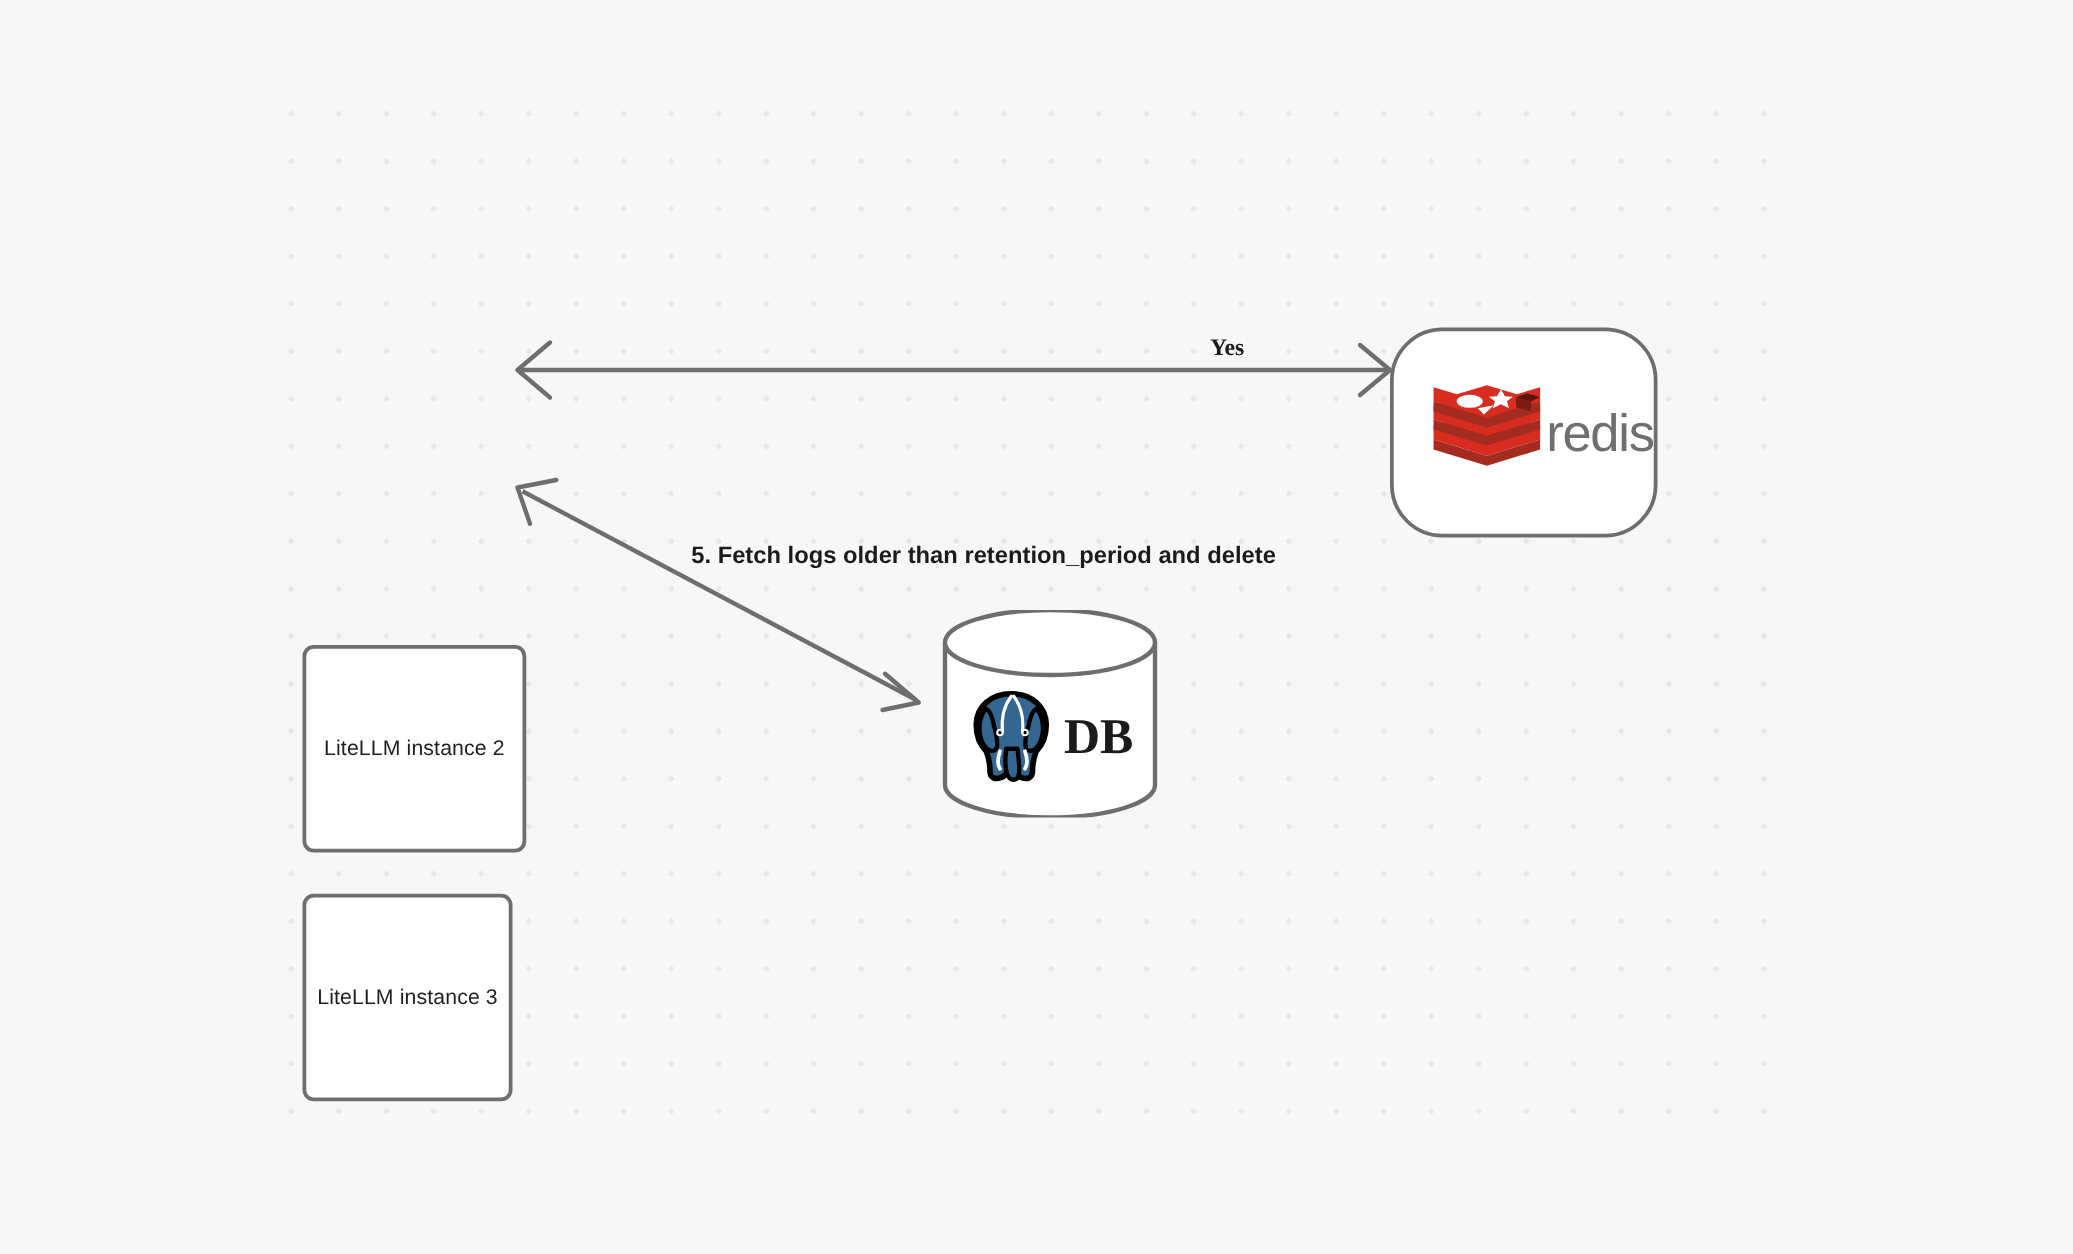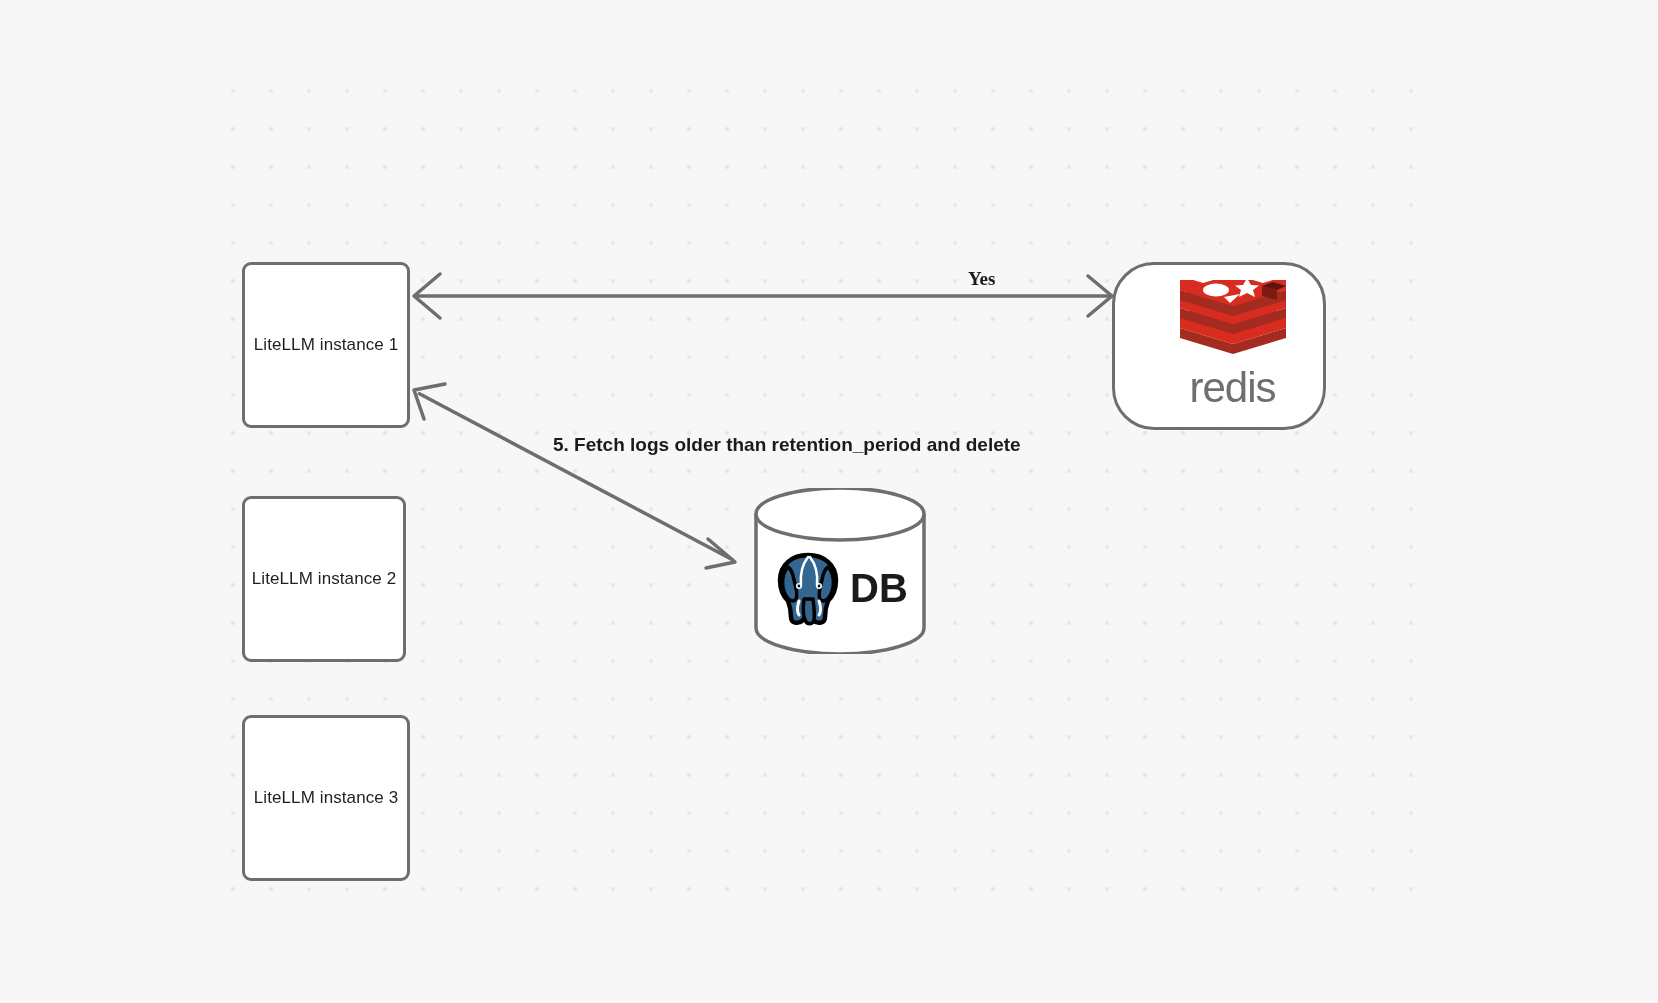--- a/index.html
+++ b/index.html
@@ -48,21 +48,21 @@
     position: absolute;
     left: 1112px;
     top: 262px;
     width: 214px;
     height: 168px;
     background: #ffffff;
     border: 3px solid #6e6e6e;
     border-radius: 42px;
     box-sizing: border-box;
     display: flex;
-    flex-direction: column;
+    flex-direction: row;
     align-items: center;
     justify-content: center;
     padding-left: 27px;
   }
   #pg-node {
     position: absolute;
     left: 752px;
     top: 488px;
     width: 176px;
     height: 166px;
@@ -105,25 +105,22 @@
       Postgres DB  (diagonal) --&gt;
     <g>
       <line x1="418" y1="393" x2="733" y2="560" stroke="#6e6e6e" stroke-width="3.5" stroke-linecap="butt"></line>
 
       <polyline points="445,384 414,390 424,419" fill="none" stroke="#6e6e6e" stroke-width="3.5" stroke-linecap="round" stroke-linejoin="round"></polyline>
 
       <polyline points="708,539 735,562 706,568" fill="none" stroke="#6e6e6e" stroke-width="3.5" stroke-linecap="round" stroke-linejoin="round"></polyline>
     </g>
   </svg>
 
-  <div class="node-box" style="left:242px; top:262px; width:168px; height:166px;">
-    <span class="node-label">LiteLLM instance 1</span>
-  </div>
 
-  <div class="node-box" style="left:242px; top:496px; width:164px; height:166px;">
+  <div class="node-box" style="left:242px; top:516px; width:179px; height:166px;">
     <span class="node-label">LiteLLM instance 2</span>
   </div>
 
   <div class="node-box" style="left:242px; top:715px; width:168px; height:166px;">
     <span class="node-label">LiteLLM instance 3</span>
   </div>
 
   <div id="redis-node">
     <svg width="118" height="82" viewBox="0 0 118 82">
 
@@ -174,21 +171,21 @@
         <path d="M47,52 C49,58 49,63 47,66" fill="none" stroke="#ffffff" stroke-width="3" stroke-linecap="round"></path>
 
         <circle cx="27" cy="37" r="3" fill="#ffffff"></circle>
         <circle cx="47" cy="37" r="3" fill="#ffffff"></circle>
         <circle cx="27" cy="37" r="1.4" fill="#000000"></circle>
         <circle cx="47" cy="37" r="1.4" fill="#000000"></circle>
 
         <path d="M36,8 C30,16 28,26 29,36" fill="none" stroke="#ffffff" stroke-width="2.5" stroke-linecap="round"></path>
         <path d="M38,8 C44,16 46,26 45,36" fill="none" stroke="#ffffff" stroke-width="2.5" stroke-linecap="round"></path>
       </svg>
-      <span style="font-size:40px; font-weight:bold; color:#1b1b1b; margin-left:6px; font-family:Liberation Sans, sans-serif;">DB</span>
+      <span style="font-size:40px; font-weight:bold; color:#1b1b1b; margin-left:6px; font-family:Liberation Serif, serif;">DB</span>
     </div>
   </div>
 
 
   <div class="edge-label" style="left:968px; top:268px;font-family:Liberation Serif, serif;">Yes</div>
 
   <div class="edge-label" style="left:553px; top:434px;">5.  Fetch logs older than retention_period and delete</div>
 
 </div>
 

